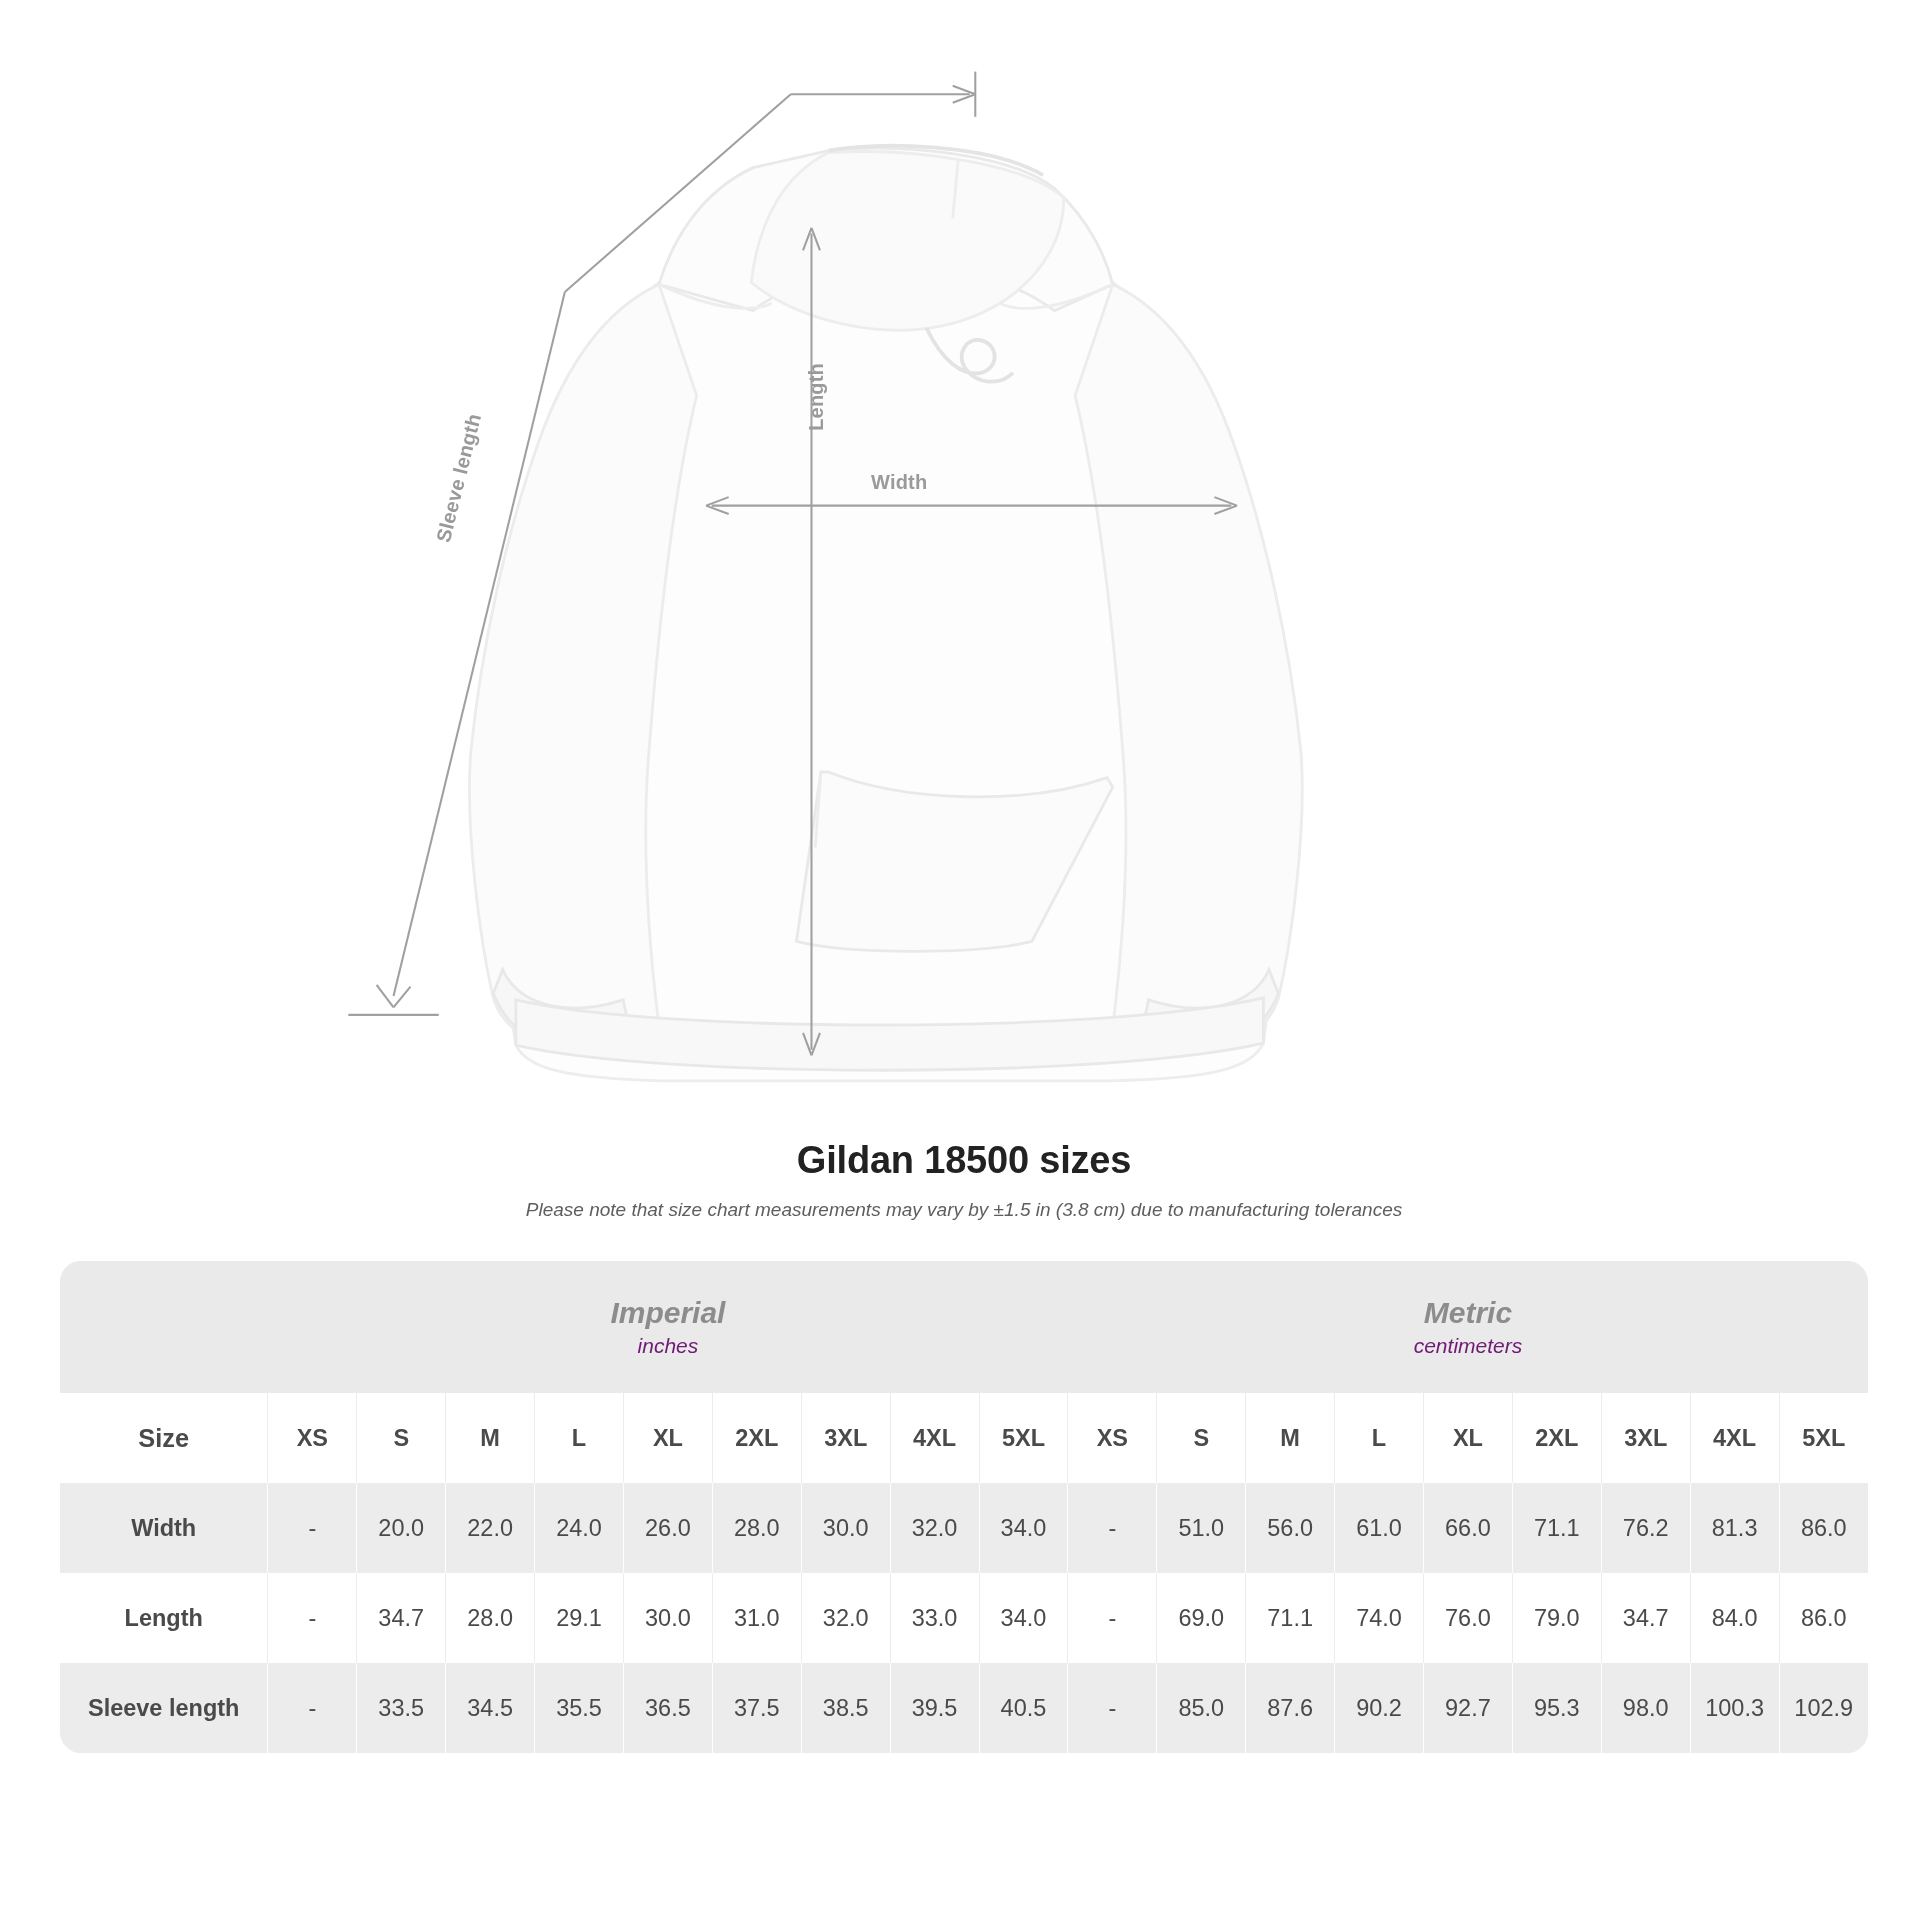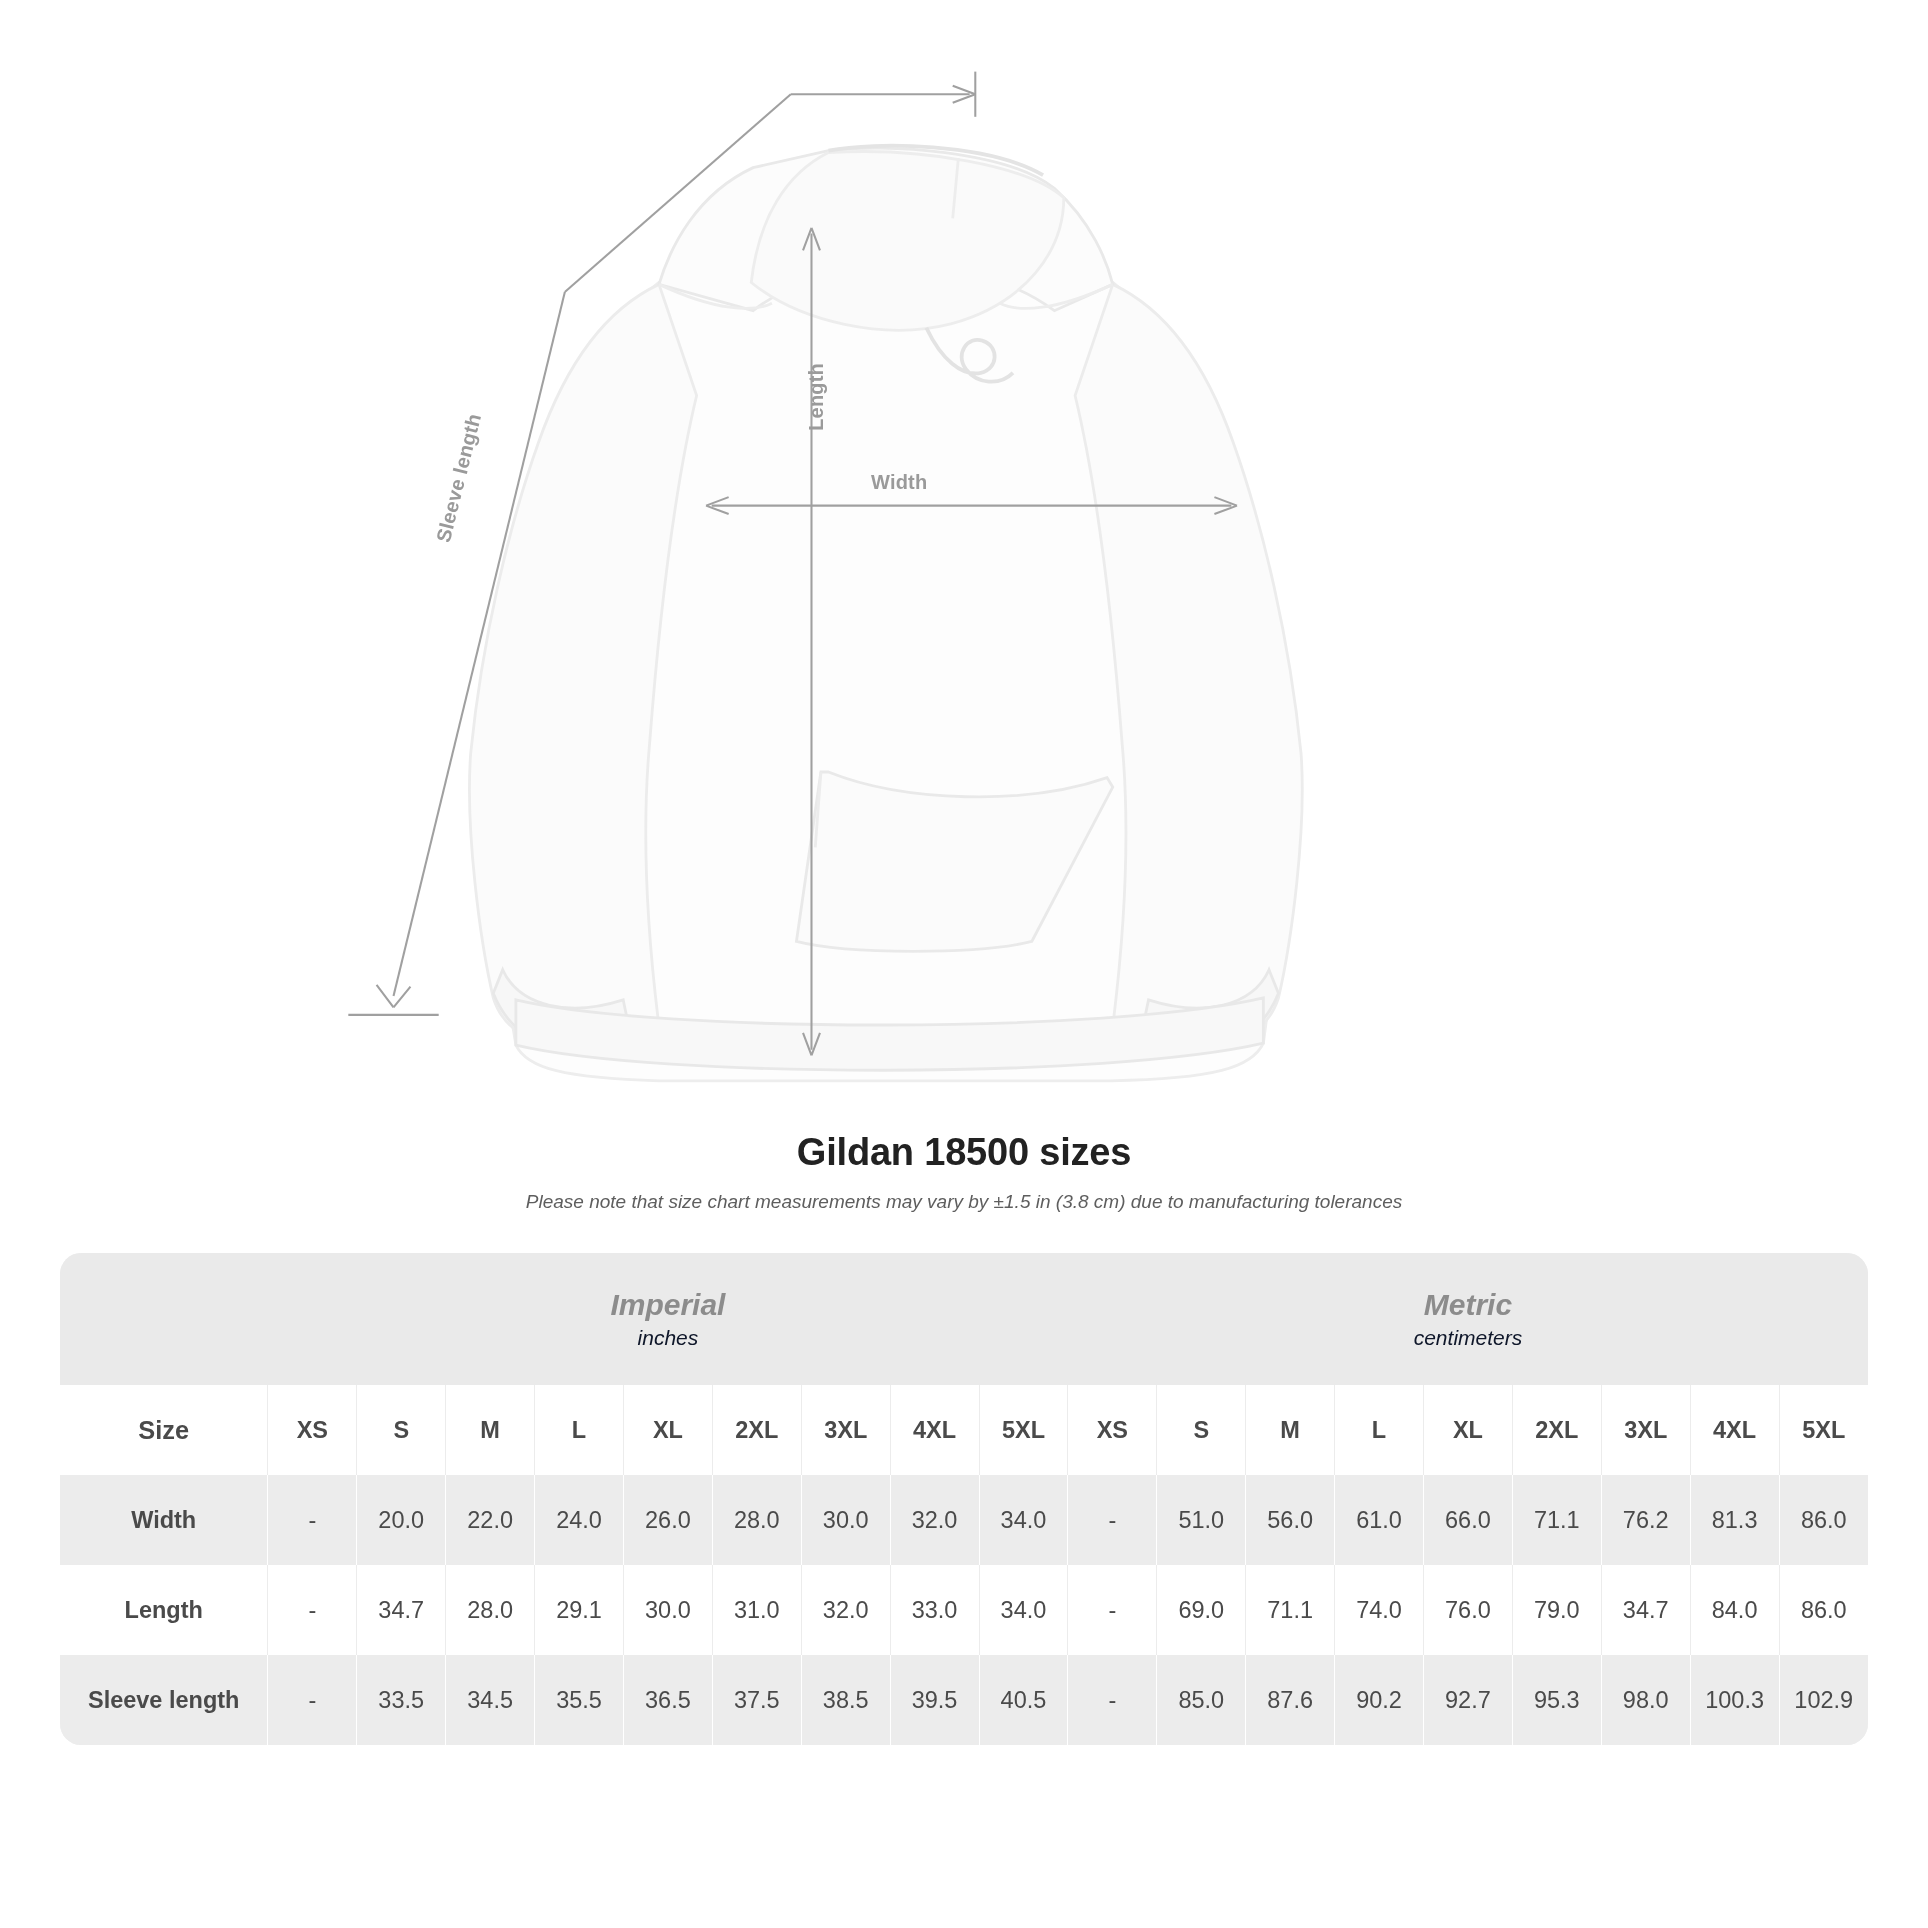--- a/index.html
+++ b/index.html
@@ -41,21 +41,21 @@
     writing-mode: vertical-rl;
     transform: rotate(180deg);
   }
   .dim-label.sleeve {
     transform-origin: left top;
   }
 
   
   .title-block {
     text-align: center;
-    margin-top: 20px;
+    margin-top: 28px;
   }
   .chart-title {
     font-size: 38px;
     font-weight: bold;
     color: #222222;
     letter-spacing: -0.2px;
   }
   .chart-subtitle {
     margin-top: 17px;
     font-size: 19px;
@@ -91,21 +91,21 @@
   .unit-name {
     font-size: 30px;
     font-style: italic;
     font-weight: bold;
     color: #8c8c8c;
     line-height: 1.25;
   }
   .unit-sub {
     font-size: 21px;
     font-style: italic;
-    color: #0f172a;
+    color: #701a75;
     line-height: 1.4;
   }
   
   .head-row td {
     height: 90px;
     background: #ffffff;
     font-weight: bold;
     color: #4a4a4a;
     font-size: 24.5px;
   }

